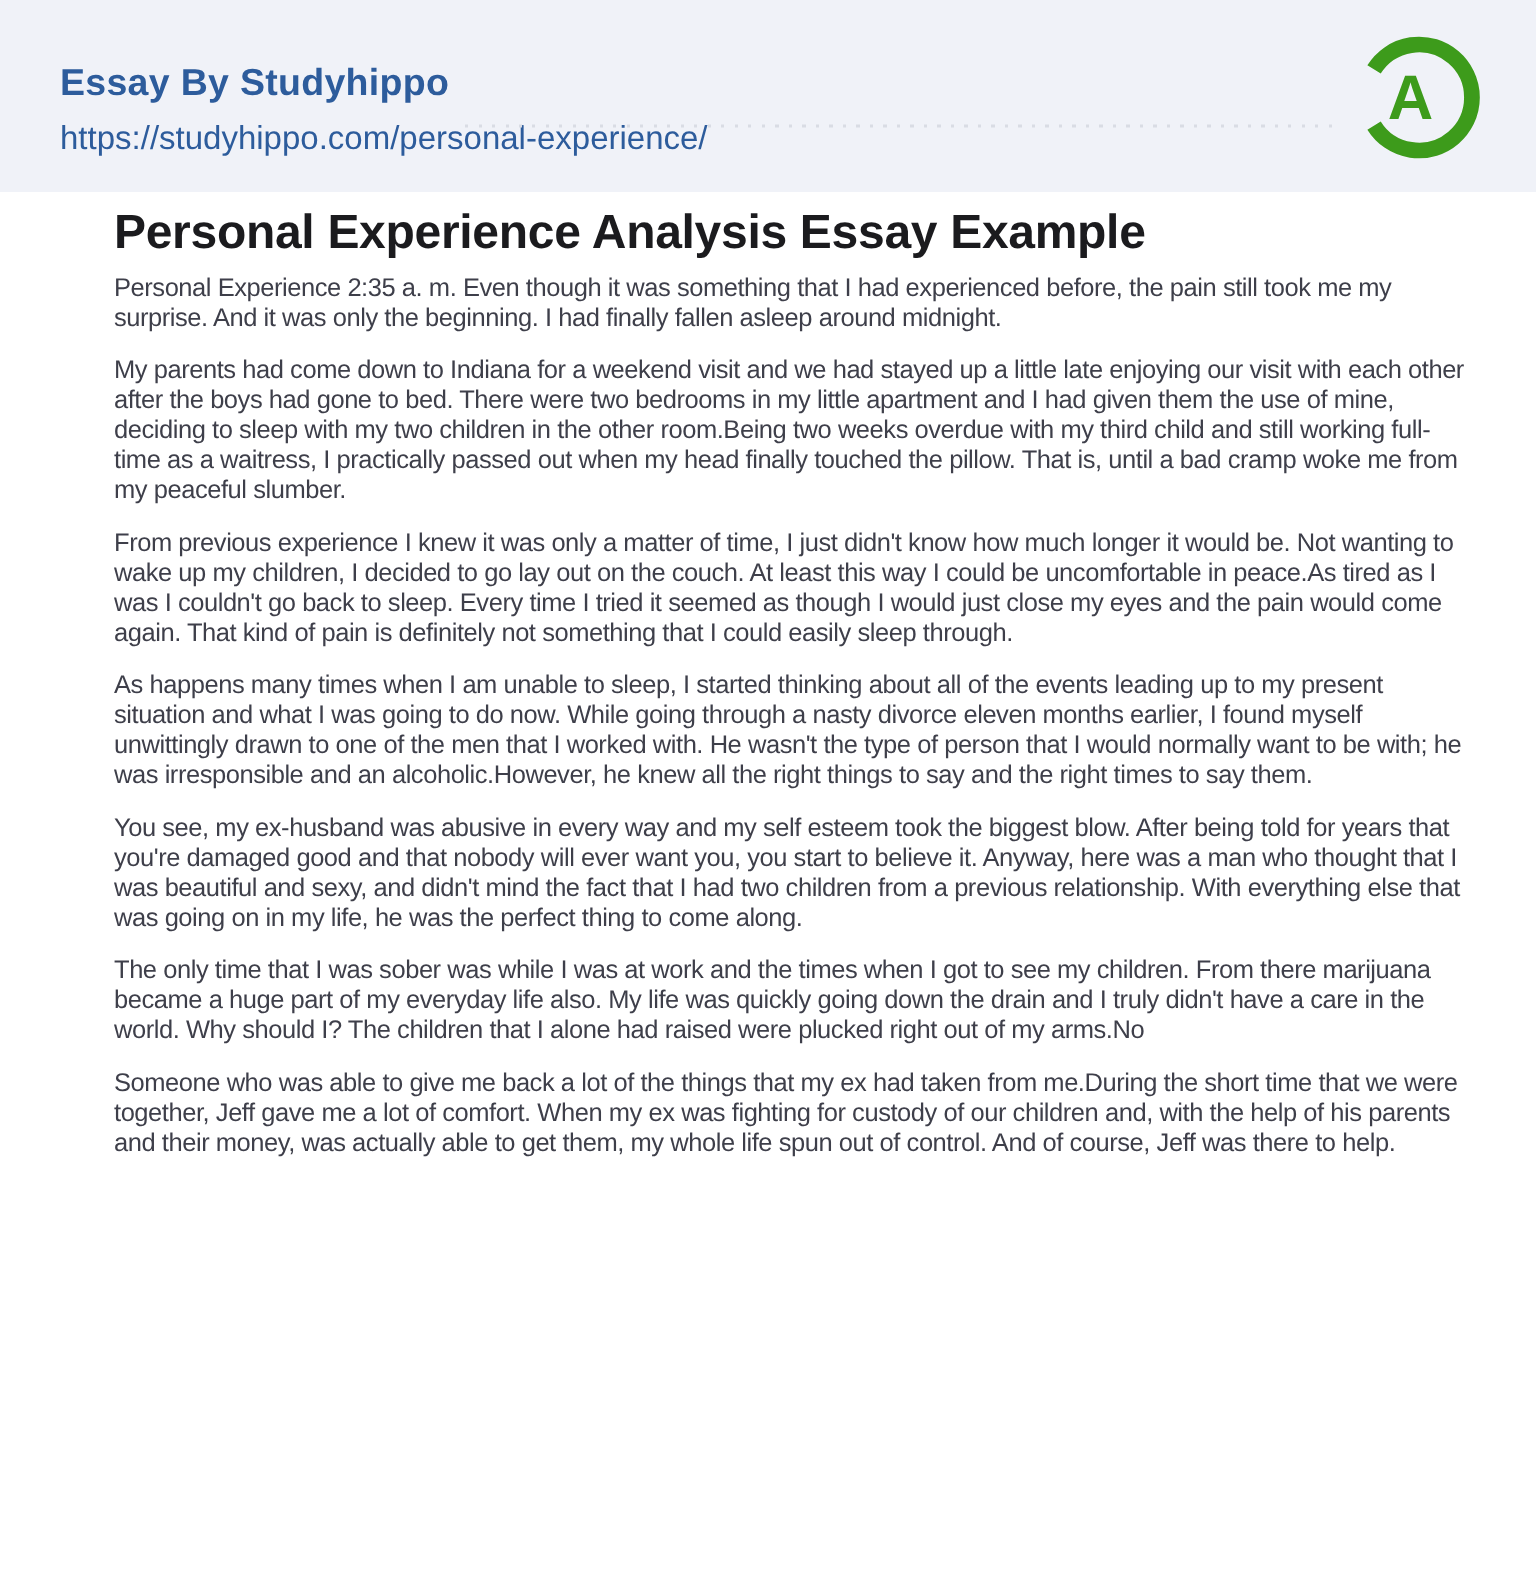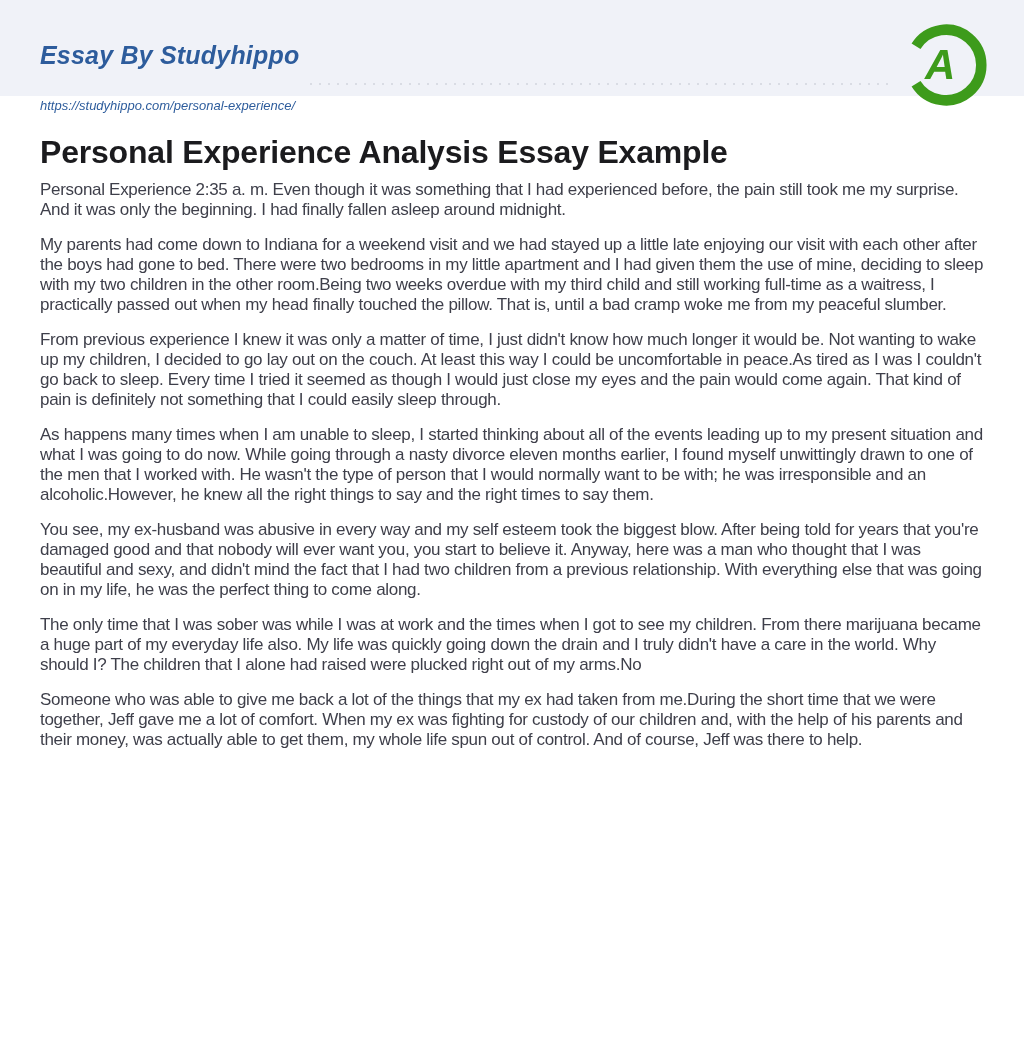--- a/index.html
+++ b/index.html
@@ -13,37 +13,36 @@
   *{box-sizing:border-box;}
   html,body{margin:0;padding:0;}
   body{
     width:1024px;height:1059px;
     background:#ffffff;
     font-family:"Liberation Sans",sans-serif;
     overflow:hidden;
   }
   .pdf-header{
     position:relative;
-    width:100%;height:96px;
+    width:100%;height:128px;
     background:var(--header-bg);
-    font-style:italic;
   }
   .header-left{
     position:absolute;left:40px;top:42px;
   }
   .site-title{
     font-size:25px;line-height:26px;
     font-weight:700;
     color:var(--link-blue);
     letter-spacing:0.2px;
   }
   .page-url{
     display:inline-block;
-    margin-top:28px;
-    font-size:13px;line-height:20px;
+    margin-top:14px;
+    font-size:22px;line-height:20px;
     color:var(--link-blue);
     text-decoration:none;
   }
   .dotted-leader{
     position:absolute;
     left:310px;top:83px;
     width:578px;height:2px;
     background-image:repeating-linear-gradient(to right,var(--leader-dot) 0 2px,transparent 2px 9px);
   }
   .logo{
@@ -52,21 +51,22 @@
     width:84px;height:84px;
   }
   .logo svg{display:block;width:84px;height:84px;}
   .logo-arc{stroke:var(--logo-green);}
   .logo-letter{
     fill:var(--logo-green);
     font-family:"Liberation Sans",sans-serif;
     font-weight:bold;
   }
   .content{
-    padding:36px 40px 0 40px;
+    padding:6px 40px 0 40px;
+    margin-left:36px;
   }
   .essay-title{
     margin:0 0 8px 0;
     font-size:32px;line-height:40px;
     font-weight:700;
     color:var(--title-color);
     letter-spacing:-0.2px;
   }
   .para{
     margin:0 0 15px 0;

